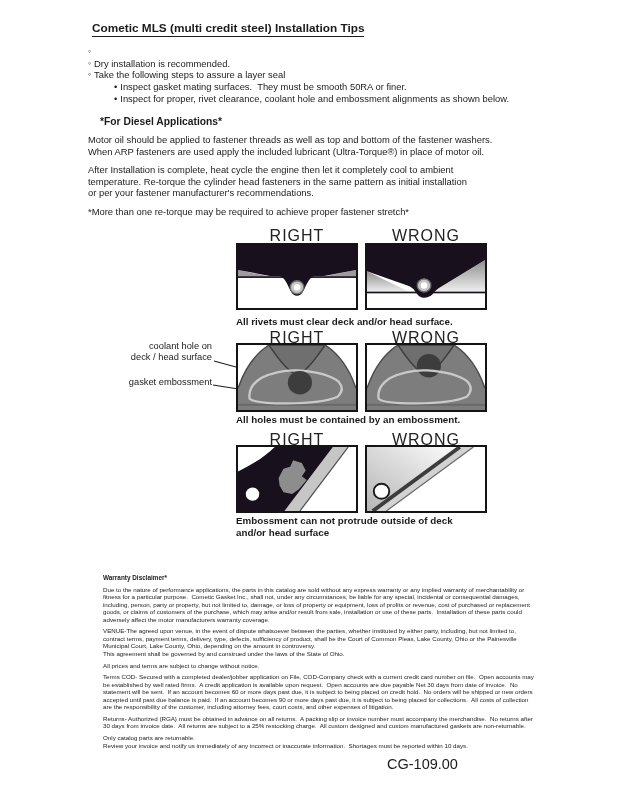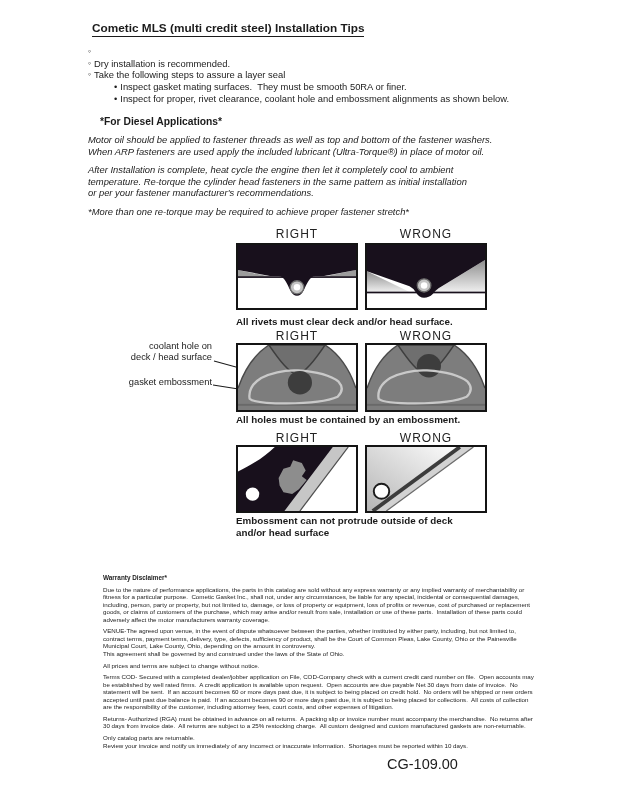--- a/index.html
+++ b/index.html
@@ -7,22 +7,22 @@
   body { width:618px; height:800px; font-family:"Liberation Sans","DejaVu Sans",sans-serif; }
   .page { position:relative; width:618px; height:800px; background:#ffffff; color:#1b1b1b; overflow:hidden; }
   .abs { position:absolute; }
   .t { white-space:pre-wrap; }
   .title { font-size:11.8px; font-weight:bold; border-bottom:1.6px solid #1b1b1b; padding-bottom:1px; }
   .tipline { display:flex; align-items:flex-start; font-size:9.4px; line-height:11.7px; }
   .tipline.sub { margin-left:26px; }
   .bo { font-size:8.6px; line-height:11.7px; margin-right:3px; }
   .bf { font-size:9.4px; line-height:11.7px; margin-right:3px; }
   .h2 { font-size:10.3px; font-weight:bold;margin-left:12px; }
-  .para { font-size:9.4px; line-height:11.7px; width:478px;font-style:italic; }
-  .dlabel { width:122px; text-align:center; font-size:12px; letter-spacing:1px; color:#222; }
+  .para { font-size:9.4px; line-height:11.7px; width:478px; }
+  .dlabel { width:122px; text-align:center; font-size:16px; letter-spacing:1px; color:#222; }
   .dbox { width:122px; border:2px solid #141414; background:#fff; }
   .dbox svg { display:block; width:100%; height:100%; }
   .h67 { height:67px; } .h69 { height:69px; } .h68 { height:68px; }
   .cap { font-size:9.8px; font-weight:bold; line-height:11.7px; width:300px; }
   .callout { font-size:9.3px; line-height:11.4px; text-align:right; width:116px; }
   .legal { width:500px; font-size:6.2px; line-height:7.4px; color:#222; }
   .legal-h { font-size:6.4px; font-weight:bold; margin-bottom:4.5px; }
   .legal p { margin-bottom:4.5px; }
   .doccode { font-size:14.5px; color:#1b1b1b; }
 </style>

